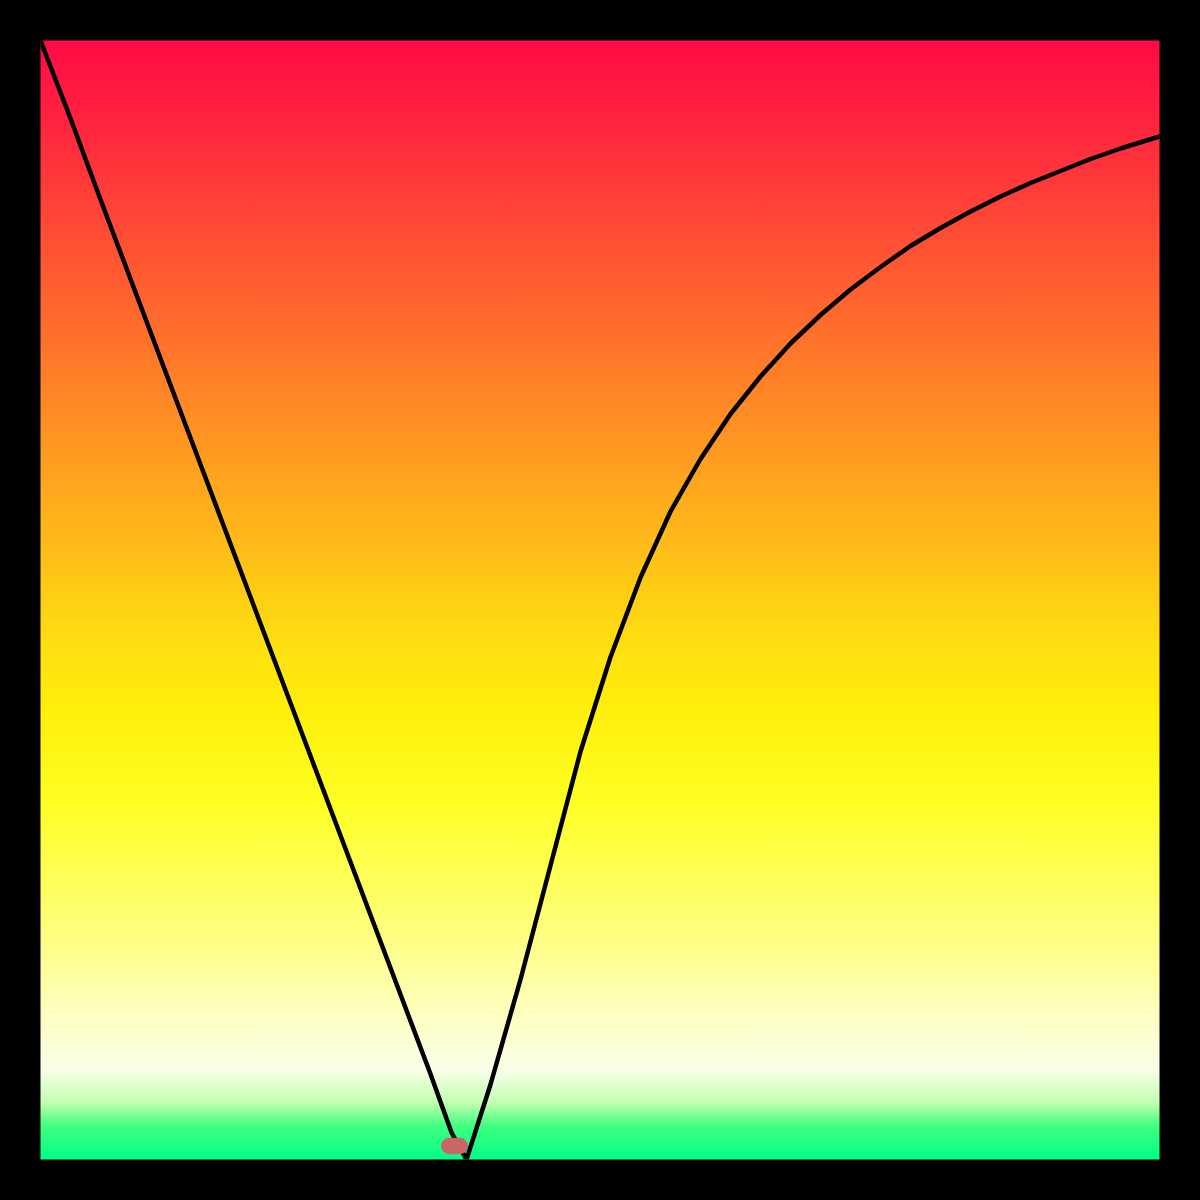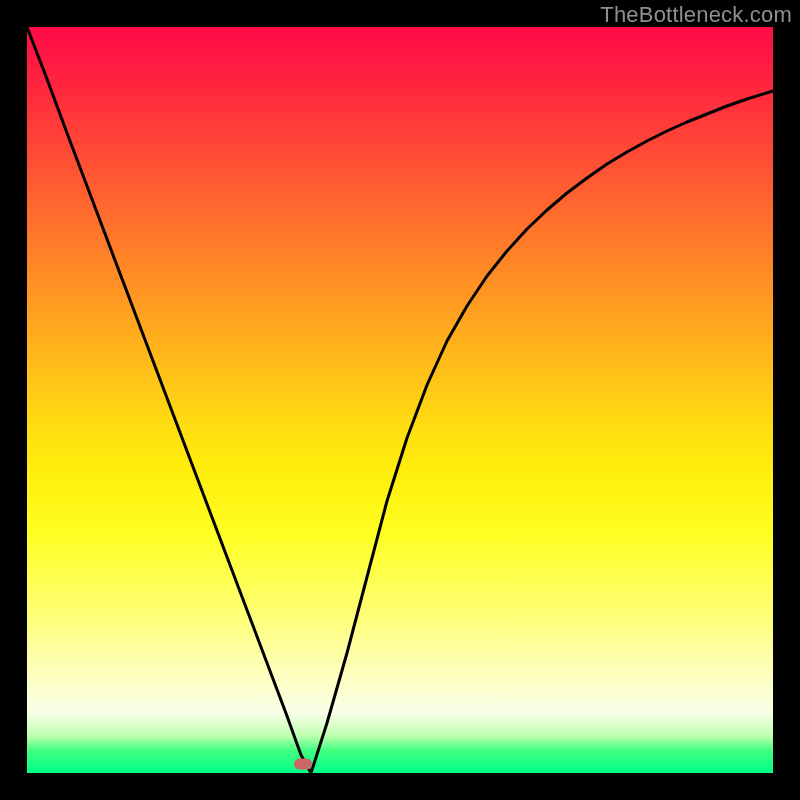--- a/index.html
+++ b/index.html
@@ -64,14 +64,13 @@
 </head>
 <body>
 
 <div class="frame">
   <div class="plot-area">
     <svg class="curve" viewBox="0 0 746 746" preserveAspectRatio="none">
       <path id="curve-path" fill="none" stroke="#000" stroke-width="3" stroke-linecap="round" stroke-linejoin="round" d="M0 0 L20 52 L40 106 L60 159 L80 212 L100 265 L120 318 L140 371 L160 424 L180 477 L200 530 L220 583 L240 636 L260 689 L274 728 L284 746 L300 696 L320 626 L340 550 L360 474 L380 411 L400 358 L420 314 L440 279 L460 249 L480 224 L500 202 L520 183 L540 166 L560 151 L580 137 L600 125 L620 114 L640 104 L660 95 L680 87 L700 79 L720 72 L746 64"></path>
     </svg>
     <div class="marker" id="marker" style="left: 276px; top: 737px; background: rgb(204, 102, 102);"></div>
   </div>
-  <div class="watermark">TheBottleneck.com</div>
 </div>
 
 </body></html>

